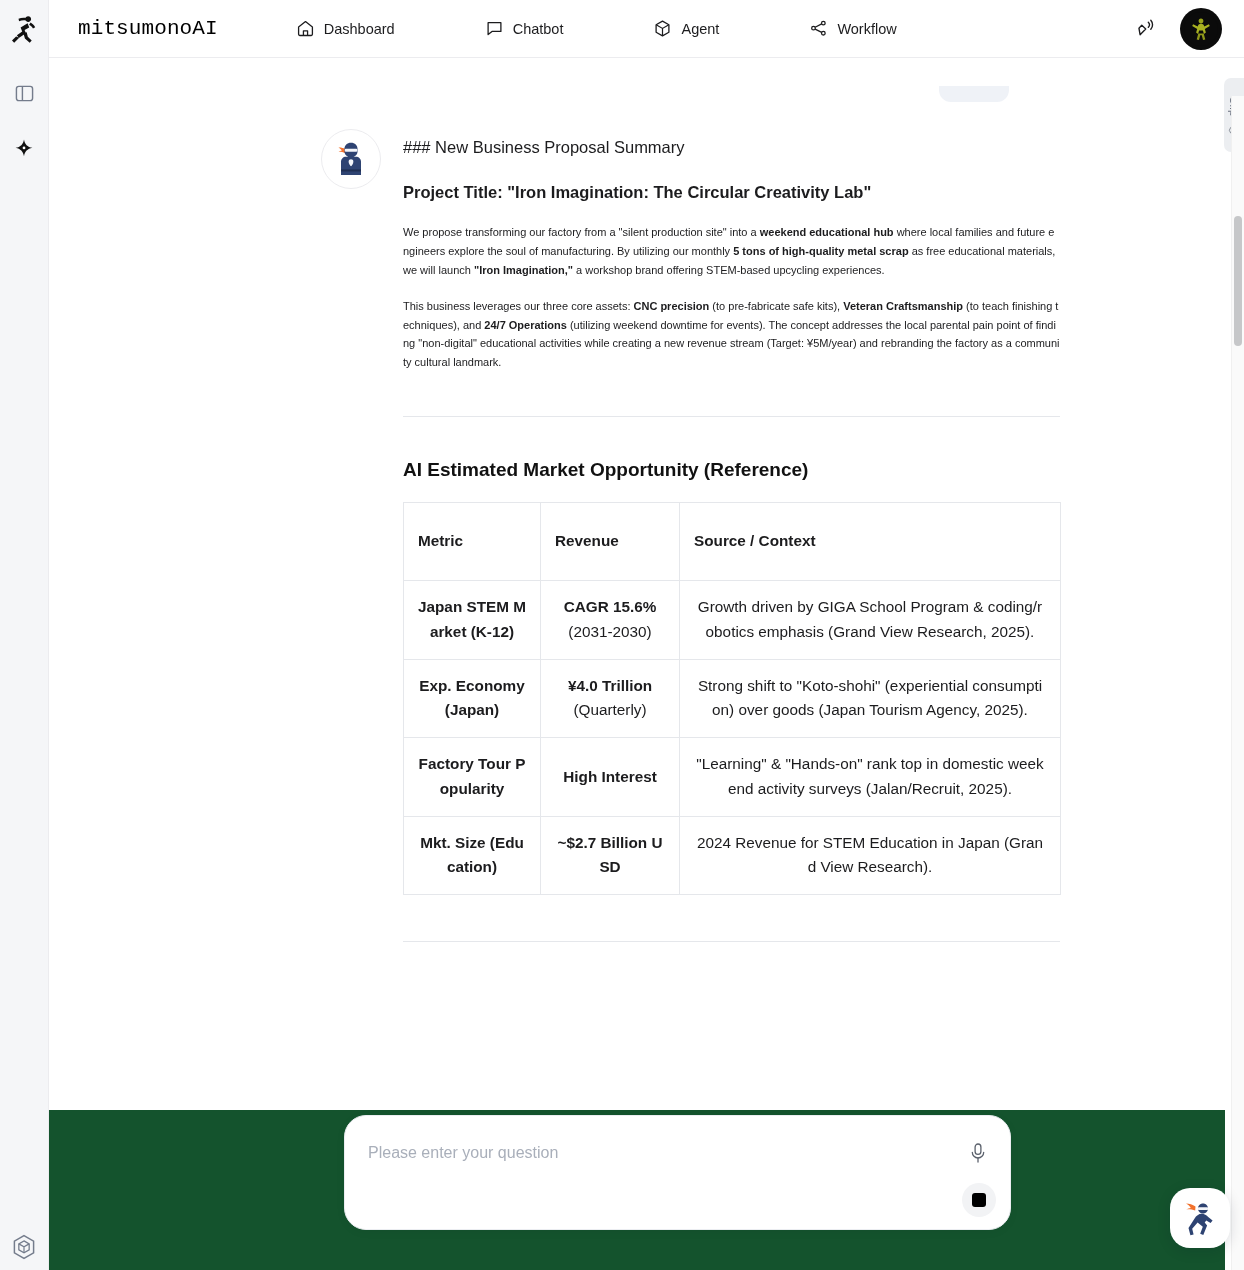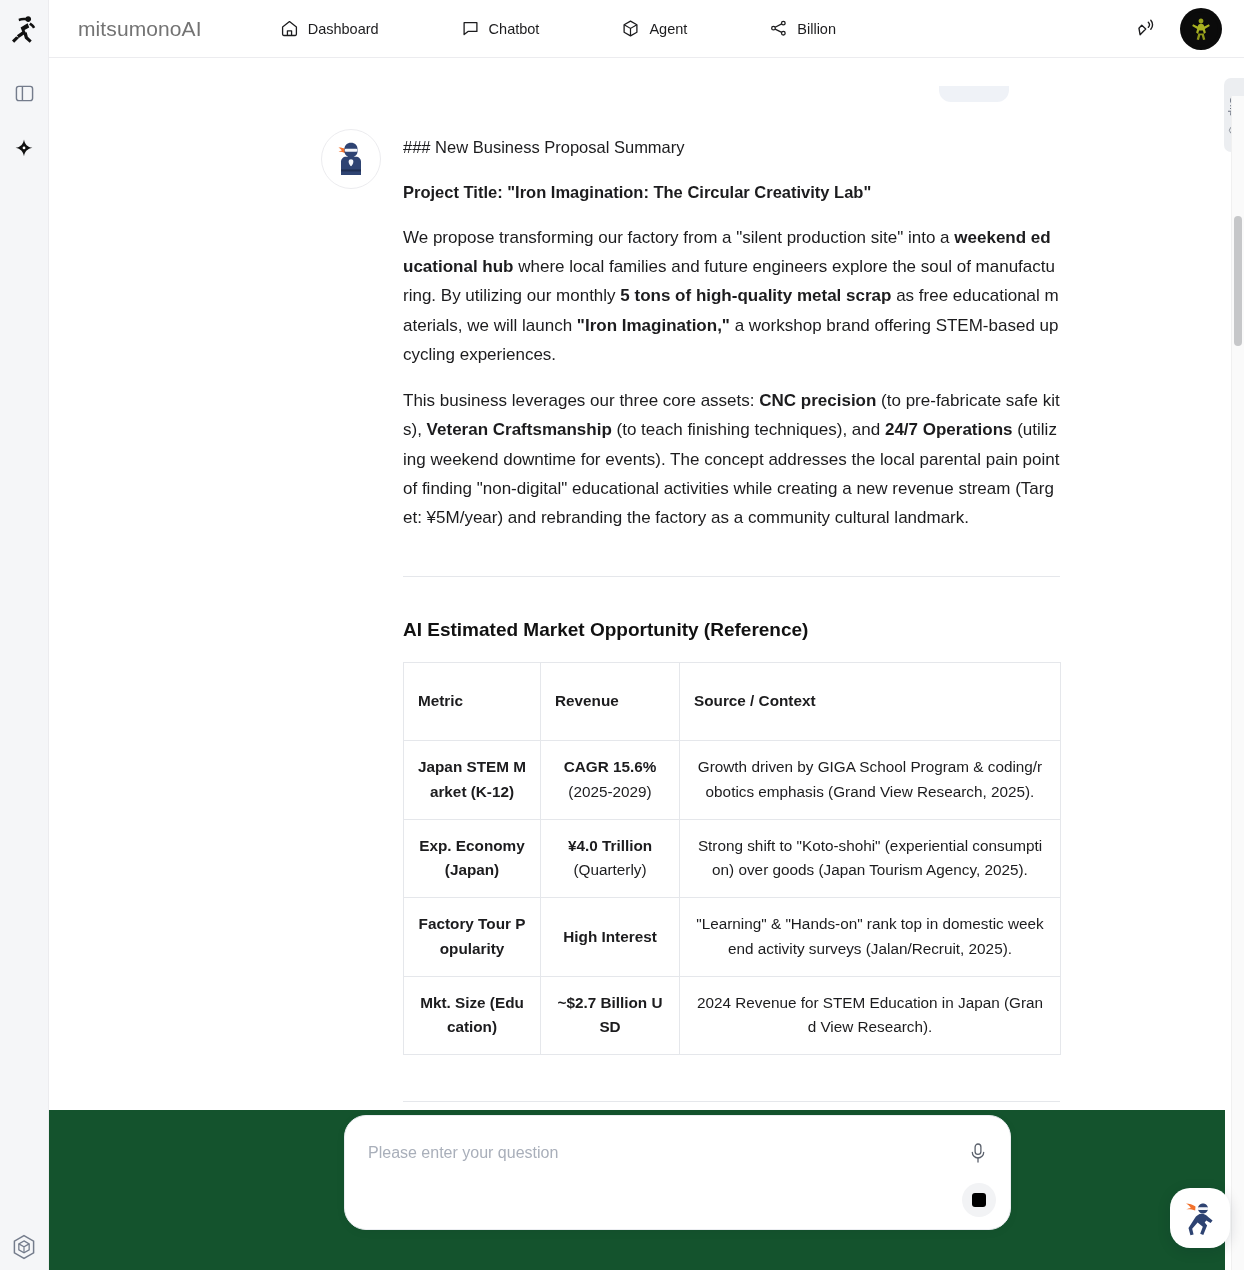--- a/index.html
+++ b/index.html
@@ -23,24 +23,24 @@
   .rail-icon.spark { margin-top:26px; }
   .rail-bottom { position:absolute; bottom:8px; left:50%; transform:translateX(-50%); }
 
   
   .topbar {
     position:absolute; left:49px; top:0; width:1195px; height:58px;
     background:#ffffff; border-bottom:1px solid #ececef;
     display:flex; align-items:center;
   }
   .brand {
-    margin-left:29px; font-family:Liberation Sans, sans-serif;
-    font-size:21px; color:#737373; letter-spacing:.1px; cursor:pointer;
-  }
-  .nav { display:flex; align-items:center; margin-left:68px; gap:0;justify-content:center; }
+    margin-left:29px; font-family:Liberation Mono, monospace;
+    font-size:21px; color:#000000; letter-spacing:.1px; cursor:pointer;
+  }
+  .nav { display:flex; align-items:center; margin-left:68px; gap:8px;justify-content:center; }
   .nav-item {
     display:flex; align-items:center; gap:9px; padding:6px 10px;
     font-size:14.5px; color:#1c1c1e; cursor:pointer; margin-right:62px;
   }
   .nav-item:last-child { margin-right:0; }
   .nav-item svg { display:block; }
   .top-right { position:absolute; right:22px; top:0; height:58px; display:flex; align-items:center; gap:22px; }
   .bell { cursor:pointer; width:24px; height:24px; display:flex; align-items:center; justify-content:center;}
   .avatar {
     width:42px; height:42px; border-radius:50%; background:#0b0b0b;
@@ -66,21 +66,21 @@
   .msg { position:absolute; left:272px; top:70px; width:742px; display:flex; gap:22px; }
   .bot-avatar {
     width:60px; height:60px; border-radius:50%; background:#fff;
     border:1px solid #ececef; flex:0 0 60px;
     display:flex; align-items:center; justify-content:center; overflow:hidden;
   }
   .body { width:657px; padding-top:6px; }
 
   .md-h3 { font-size:16.5px; color:#1c1c1e; line-height:1.55; margin-bottom:18px; }
   .md-p {
-    font-size:17px; color:#1c1c1e; line-height:1.72; margin-bottom:17px;
+    font-size:11px; color:#1c1c1e; line-height:1.72; margin-bottom:17px;
     word-break:break-all; overflow-wrap:anywhere;
   }
   .md-p b, .md-strong { font-weight:700; }
   .md-title { font-size:16.5px; font-weight:700; color:#1c1c1e; line-height:1.6; margin-bottom:18px; }
 
   hr.sep { border:none; border-top:1px solid #e5e7eb; margin:44px 0 42px 0; }
 
   .tbl-title { font-size:19px; font-weight:700; color:#111; margin-bottom:21px; }
   table.mkt { width:657px; border-collapse:collapse; table-layout:fixed; }
   table.mkt th, table.mkt td {
@@ -215,21 +215,21 @@
 
       <div class="nav-item">
         <span>
           <svg width="19" height="19" viewBox="0 0 22 22" aria-hidden="true">
             <circle cx="16.6" cy="4.8" r="2.1" fill="none" stroke="#1c1c1e" stroke-width="1.5"></circle>
             <circle cx="16.6" cy="16.4" r="2.1" fill="none" stroke="#1c1c1e" stroke-width="1.5"></circle>
             <circle cx="5.2" cy="10.6" r="2.1" fill="none" stroke="#1c1c1e" stroke-width="1.5"></circle>
             <path d="M7.1 9.6l7.6-3.9M7.1 11.7l7.6 3.8" stroke="#1c1c1e" stroke-width="1.5"></path>
           </svg>
         </span>
-        <span>Billion</span>
+        <span>Workflow</span>
       </div>
 
     </div>
 
     <div class="top-right">
       <div class="bell">
         <svg width="24" height="24" viewBox="0 0 26 26" aria-hidden="true">
           <path d="M6.6 19.2l6.1-6.1-4.3-4.3-3 3.4z" fill="none" stroke="#1c1c1e" stroke-width="1.5" stroke-linejoin="round"></path>
           <path d="M15.5 11.2a4.1 4.1 0 0 0 0-5.6" fill="none" stroke="#1c1c1e" stroke-width="1.5" stroke-linecap="round"></path>
           <path d="M18.2 13.3a7.3 7.3 0 0 0 0-9.8" fill="none" stroke="#1c1c1e" stroke-width="1.5" stroke-linecap="round"></path>
@@ -291,21 +291,21 @@
               <th>Revenue</th>
               <th>Source / Context</th>
             </tr>
           </thead>
           <tbody>
 
             <tr>
               <td class="metric">Japan STEM Market (K-12)</td>
               <td class="figure">
                 <span class="fig-main">CAGR 15.6%</span>
-                <span class="fig-sub">(2025-2029)</span>
+                <span class="fig-sub">(2031-2030)</span>
               </td>
               <td>Growth driven by GIGA School Program &amp; coding/robotics emphasis (Grand View Research, 2025).</td>
             </tr>
 
             <tr>
               <td class="metric">Exp. Economy (Japan)</td>
               <td class="figure">
                 <span class="fig-main">¥4.0 Trillion</span>
                 <span class="fig-sub">(Quarterly)</span>
               </td>

